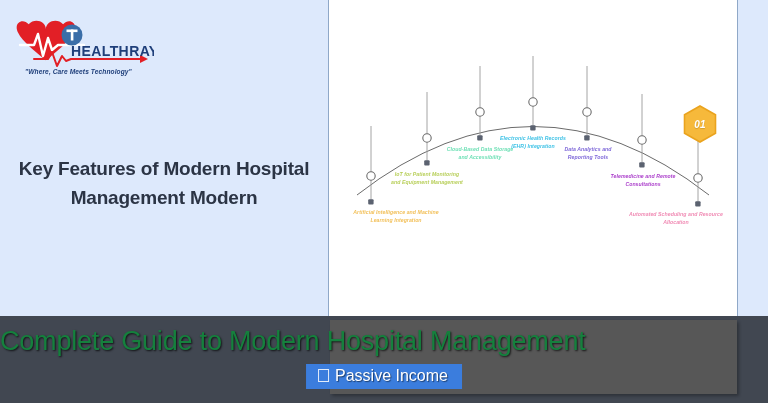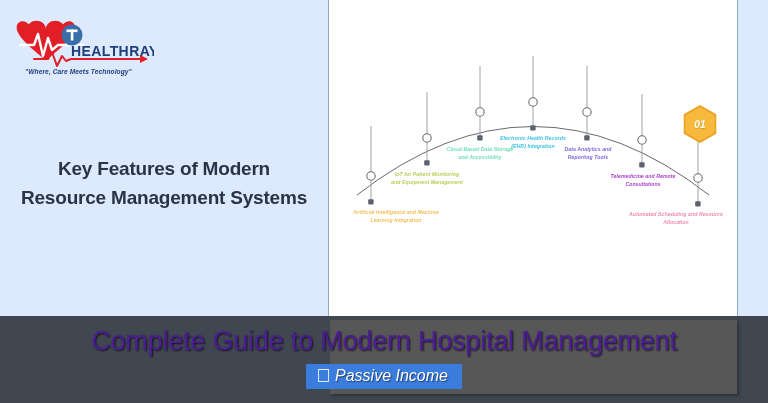--- a/index.html
+++ b/index.html
@@ -60,34 +60,33 @@
     position:absolute;left:0;top:316px;width:768px;height:87px;
     background:#414751;
   }
   .lightbar{
     position:absolute;left:330px;top:320px;width:407px;height:74px;
     background:#575757;
     box-shadow:2px 2px 3px rgba(0,0,0,.30);
   }
   .bigtitle{
     position:absolute;left:0;top:326px;width:768px;
-    text-align:center;color:#4c1d95;
+    color:#15803d;
     font-size:27px;font-weight:normal;
     letter-spacing:-0.2px;
     text-shadow:1px 1px 2px rgba(0,0,0,.75);
     z-index:5;
   }
   .badge{
     position:absolute;left:50%;transform:translateX(-50%);
     top:364px;
     background:#3b7ddd;color:#ffffff;
     font-size:16px;padding:3px 14px 4px 12px;
     white-space:nowrap;z-index:6;
     text-shadow:1px 1px 1px rgba(0,0,0,.5);
-    font-style:italic;
   }
   .badge .glyphbox{
     display:inline-block;width:9px;height:11px;
     border:1px solid rgba(255,255,255,.85);
     margin-right:6px;vertical-align:-1px;
   }
 </style>
 </head>
 <body>
 
@@ -111,21 +110,21 @@
         <rect x="56.8" y="17.5" width="2.6" height="11" fill="#ffffff"></rect>
 
         <path d="M20 47 L34 47 L38 40 L43 54 L48 44 L52 49 L57 47 L126 47" fill="none" stroke="#e21f26" stroke-width="2" stroke-linejoin="round" stroke-linecap="round"></path>
         <path d="M126 43 L134 47 L126 51 Z" fill="#e21f26"></path>
 
         <text x="57" y="44" font-family="Liberation Sans, sans-serif" font-size="14" font-weight="bold" fill="#1f3f7a" letter-spacing="0.4">HEALTHRAY</text>
         <text x="11" y="62" font-family="Liberation Sans, sans-serif" font-size="6.6" font-weight="bold" font-style="italic" fill="#1f3f7a" letter-spacing="0.1">"Where, Care Meets Technology"</text>
       </svg>
     </div>
 
-    <div class="headline">Key Features of Modern Resource Management Systems</div>
+    <div class="headline">Key Features of Modern Hospital Management Modern</div>
   </div>
 
   <div class="info-panel">
     <div class="info-inner">
 
       <svg class="arc-svg" viewBox="0 0 408 318" xmlns="http://www.w3.org/2000/svg">
 
         <path d="M 28 195 Q 204 58, 380 195" fill="none" stroke="#6b6b6b" stroke-width="1"></path>
 
         <g stroke="#9a9a9a" stroke-width="0.9">

